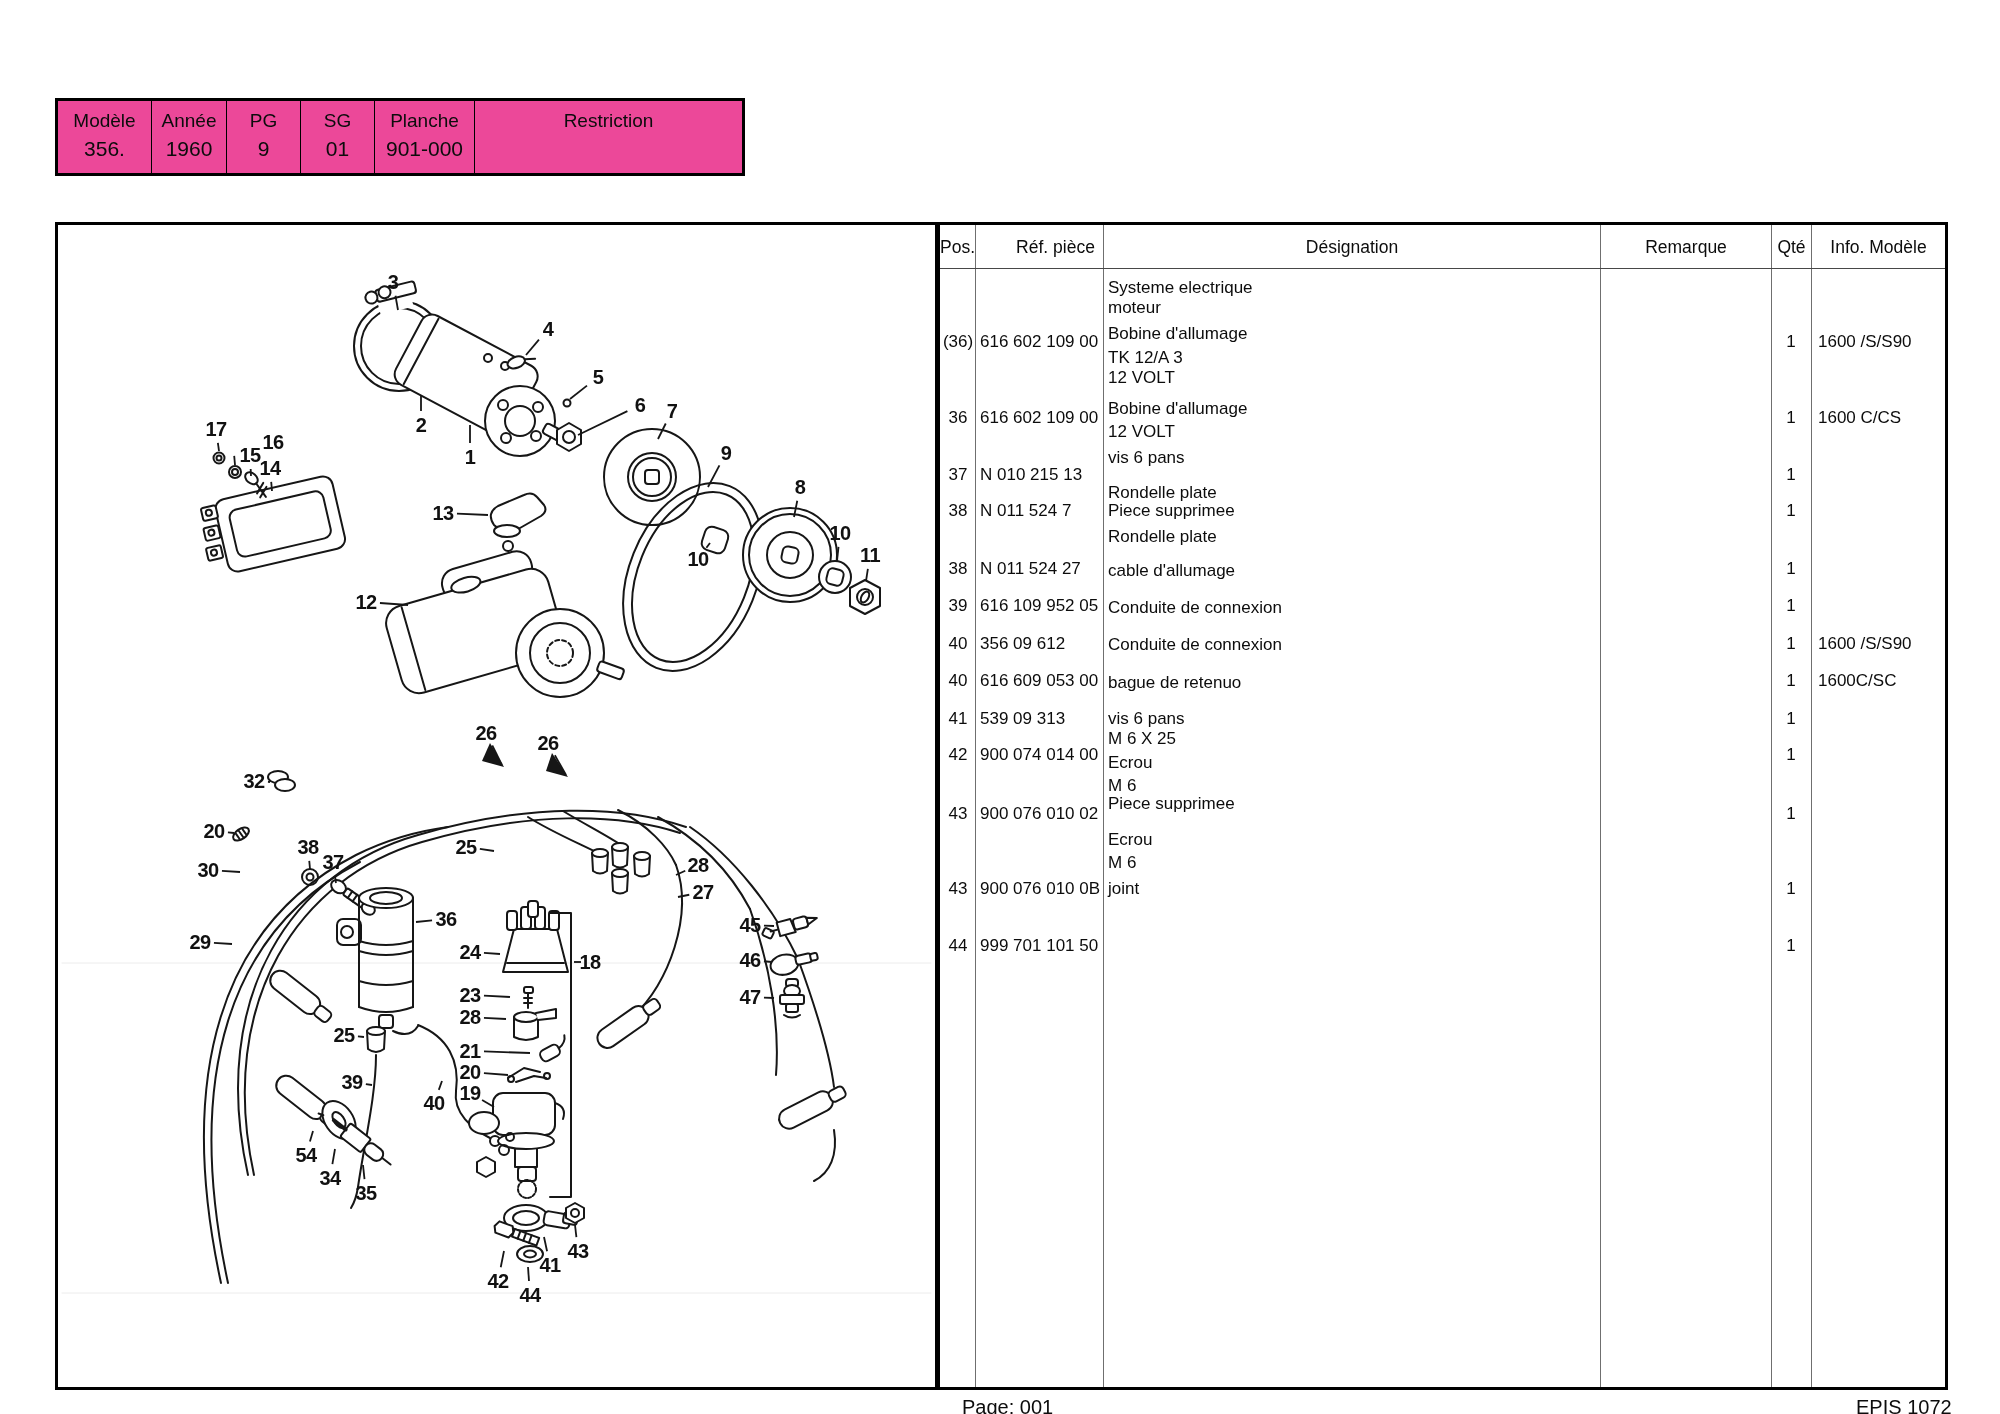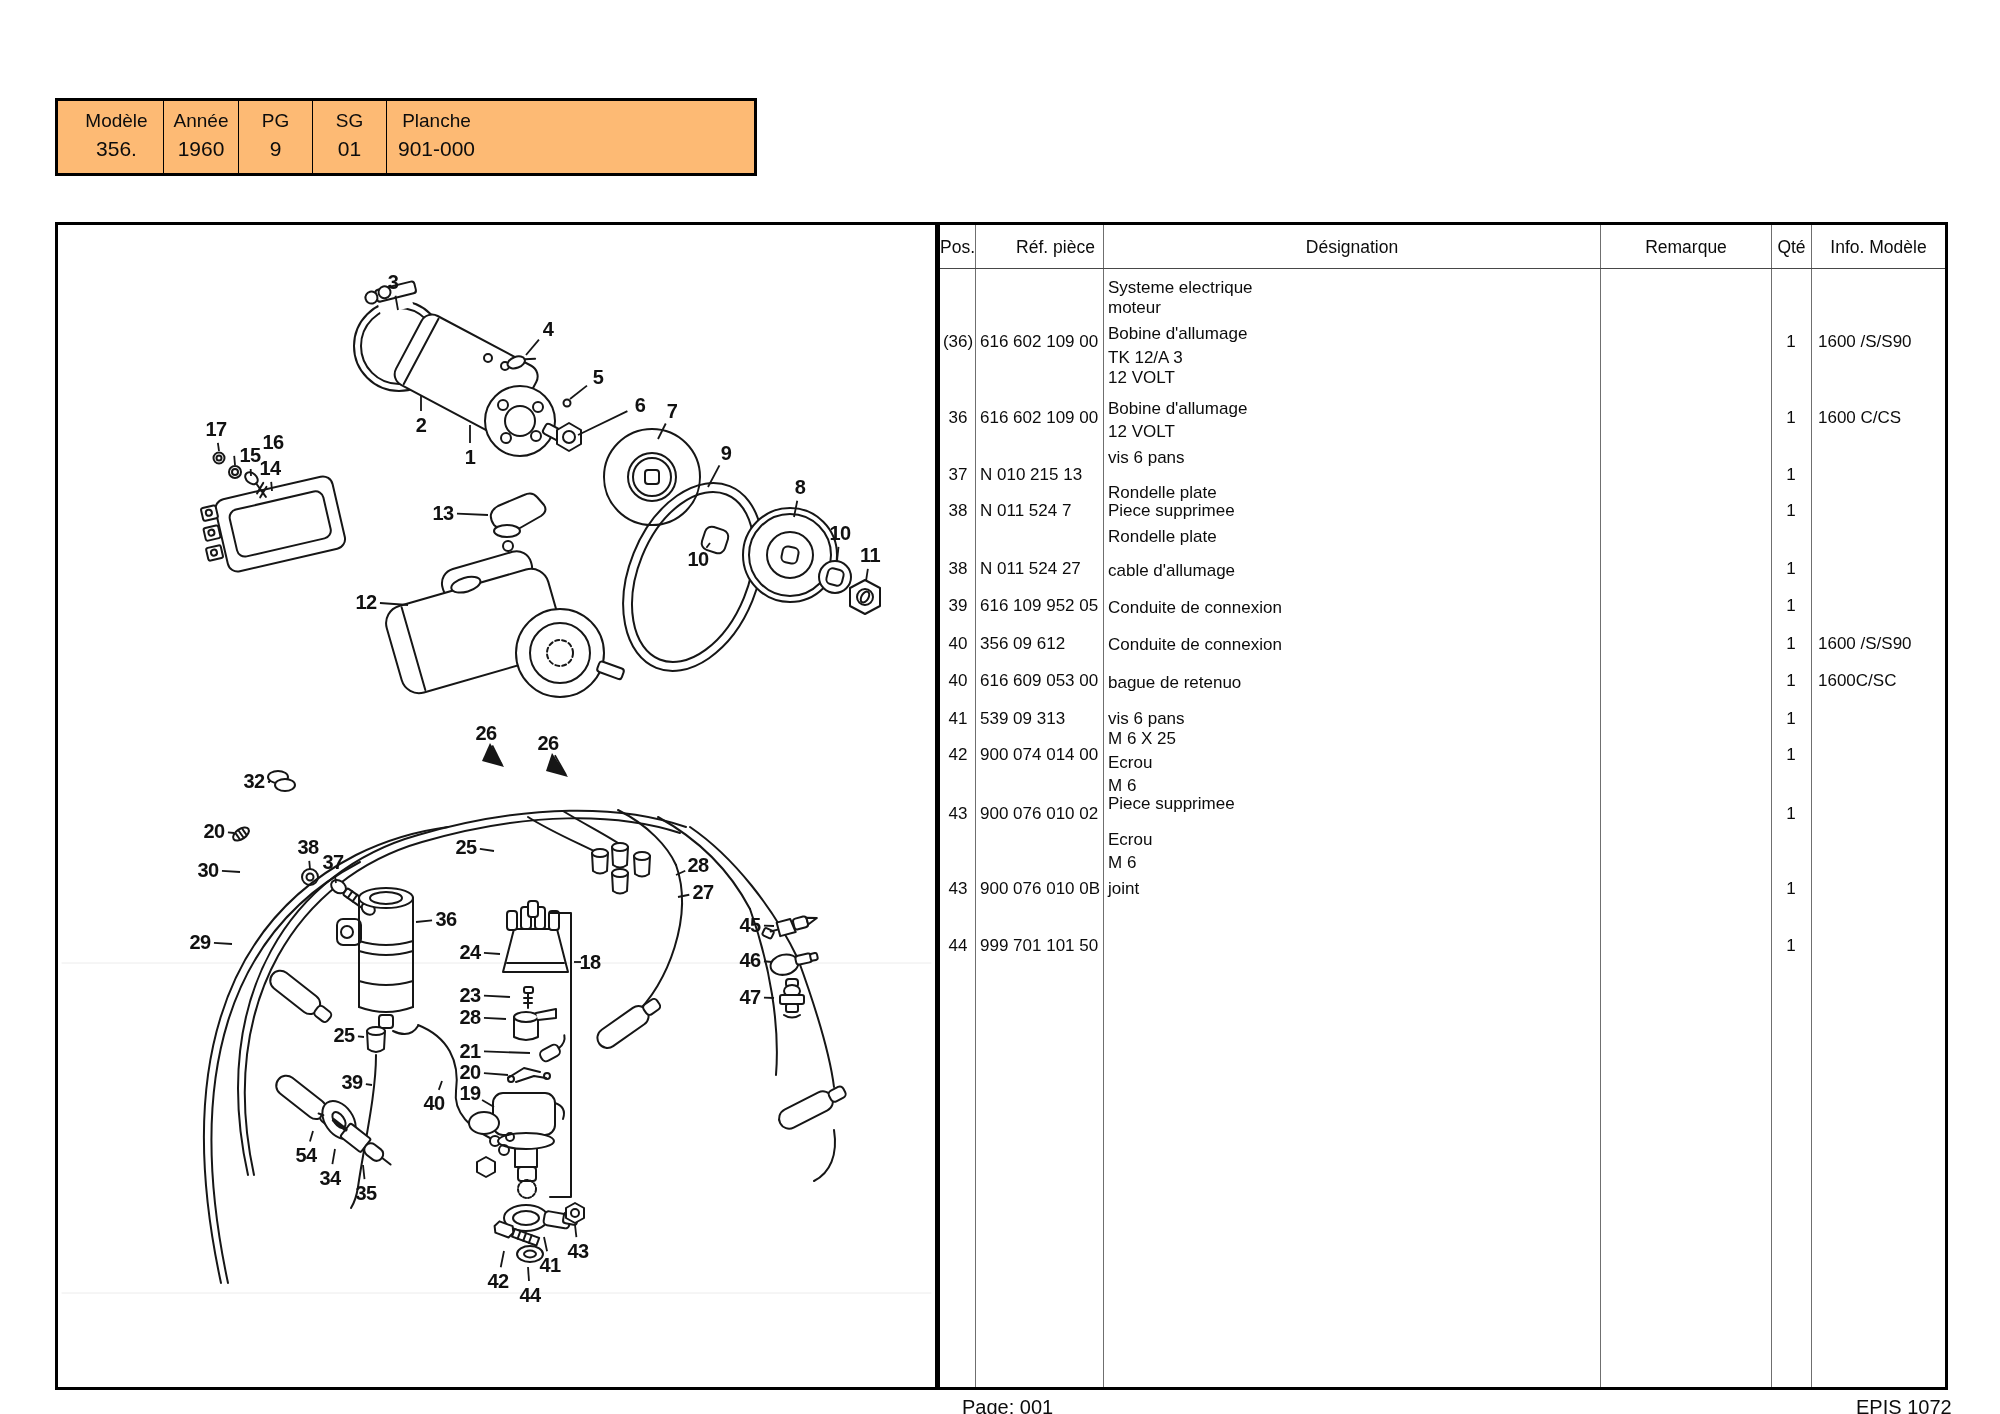--- a/index.html
+++ b/index.html
@@ -5,21 +5,21 @@
   html,body{margin:0;padding:0;}
   body{
     width:2000px;height:1414px;position:relative;overflow:hidden;
     background:#fff;color:#0c0c0c;
     font-family:"Liberation Sans", sans-serif;
     -webkit-font-smoothing:antialiased;
   }
   
   #header-card{
     position:absolute;left:55px;top:98px;width:684px;height:72px;
-    border:3px solid #000;display:flex;background:#fdba74;padding-left:12px;
+    border:3px solid #000;display:flex;background:#ec4899;
   }
   .hc-col{height:100%;}
   .hc-col:not(:last-child){border-right:1px solid #000;}
   .hc-label{text-align:center;font-size:19px;margin-top:9px;white-space:nowrap;}
   .hc-value{text-align:center;font-size:21px;margin-top:5px;white-space:nowrap;}
   
   #diagram-box{
     position:absolute;left:55px;top:222px;width:877px;height:1162px;
     border:3px solid #000;background:#fff;
   }
@@ -74,20 +74,24 @@
     <div class="hc-label">PG</div>
     <div class="hc-value">9</div>
   </div>
   <div class="hc-col" style="width:73px">
     <div class="hc-label">SG</div>
     <div class="hc-value">01</div>
   </div>
   <div class="hc-col" style="width:99px">
     <div class="hc-label">Planche</div>
     <div class="hc-value">901-000</div>
+  </div>
+  <div class="hc-col" style="flex:1">
+    <div class="hc-label">Restriction</div>
+    <div class="hc-value"></div>
   </div>
 </div>
 
 <div id="diagram-box">
   <svg id="diagram-art" viewBox="0 0 877 1162" xmlns="http://www.w3.org/2000/svg">
     <g stroke="#161616" stroke-width="2" fill="none" stroke-linecap="round" stroke-linejoin="round">
 
       <line x1="4" y1="738" x2="873" y2="738" stroke="#ececec" stroke-width="1"></line>
       <line x1="4" y1="1068" x2="873" y2="1068" stroke="#ececec" stroke-width="1"></line>
 

